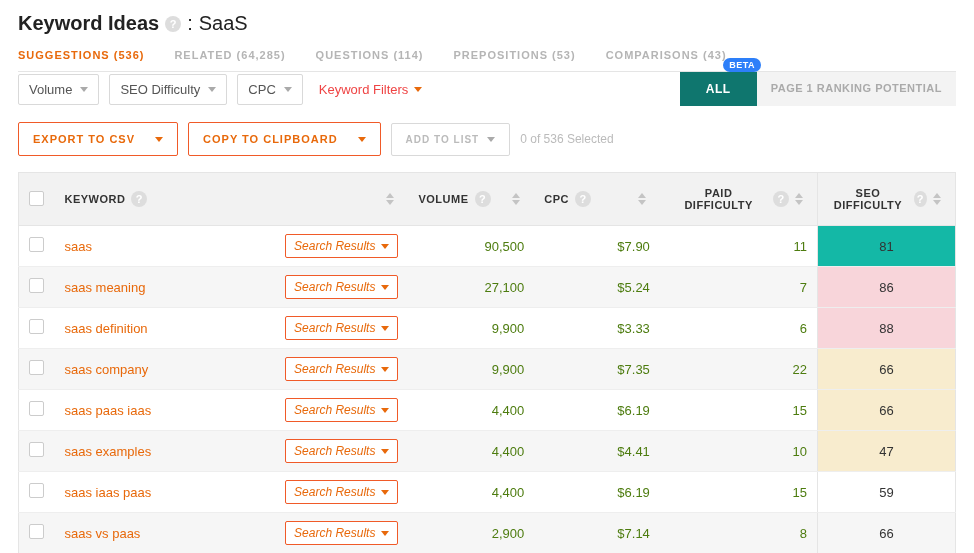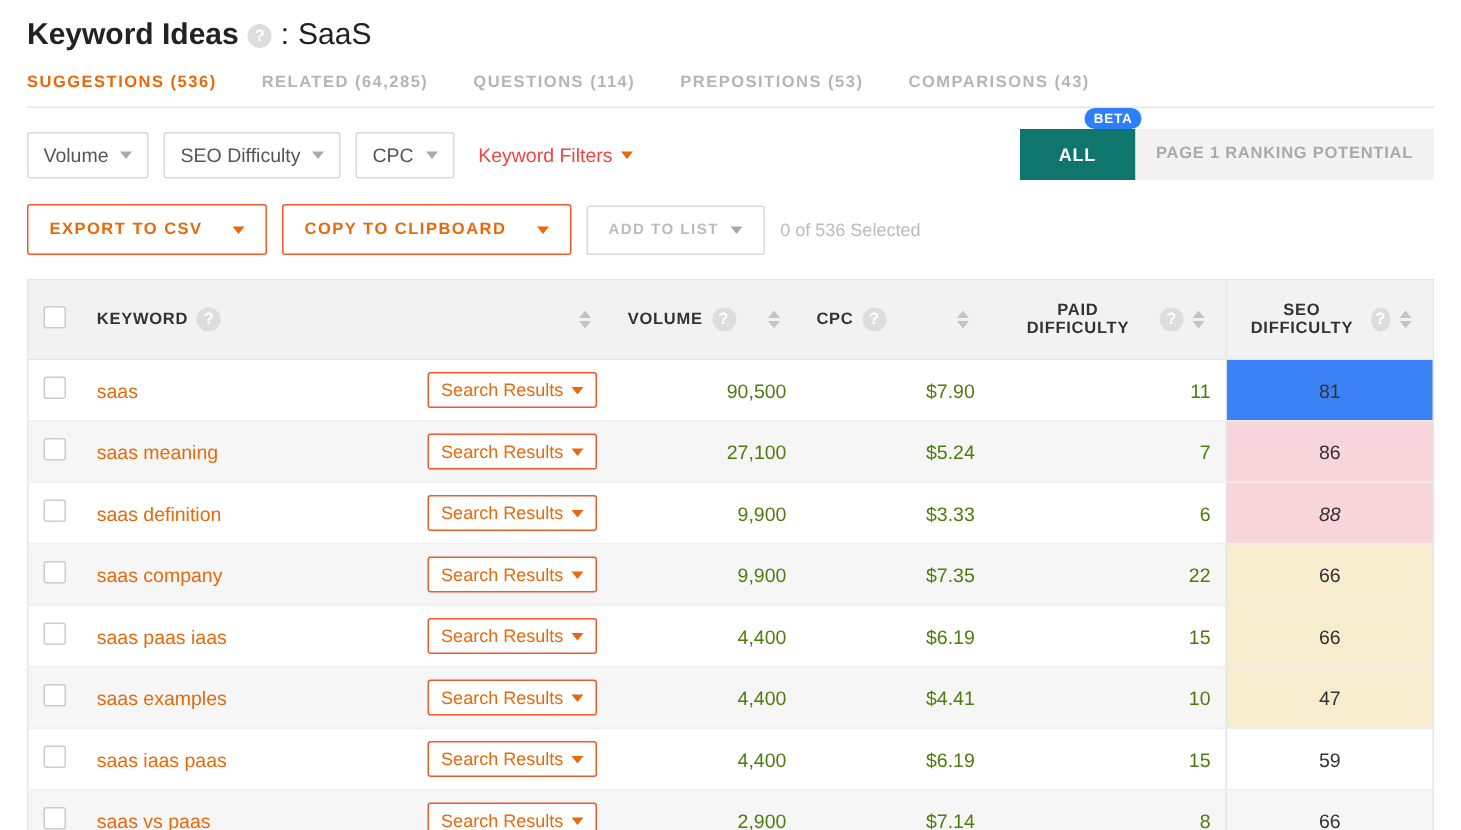--- a/index.html
+++ b/index.html
@@ -1,21 +1,21 @@
 <!DOCTYPE html>
 <html><head>
 <meta charset="utf-8">
 <style>
   * { box-sizing: border-box; margin: 0; padding: 0; }
   body { font-family: Arial, Helvetica, sans-serif; font-size: 13px; color: #333; background: #fff; padding: 12px 18px; width: 974px; }
   .title-row { display: flex; align-items: center; gap: 6px; margin-bottom: 14px; }
   .title-row h1 { font-size: 20px; font-weight: 700; color: #222; }
   .help-icon { display:inline-flex; align-items:center; justify-content:center; width:16px; height:16px; border-radius:50%; background:#ddd; color:#fff; font-size:11px; font-weight:700; }
   .title-sub { font-size: 20px; color:#222; }
-  .tabs { display:flex; gap: 30px; border-bottom: 1px solid #e5e5e5; padding-bottom: 10px; margin-bottom: 14px; font-size:11px; letter-spacing: 1px; font-weight:700; }
+  .tabs { display:flex; gap: 30px; border-bottom: 1px solid #e5e5e5; padding-bottom: 10px; font-size:11px; letter-spacing: 1px; font-weight:700; }
   .tab { color:#b5b5b5; cursor:pointer; }
   .tab.active { color:#e8690b; }
   .filters-row { display:flex; align-items:center; gap:10px; margin-bottom:16px; position:relative; }
   .dropdown { border:1px solid #d9d9d9; border-radius:2px; padding:7px 10px; display:flex; align-items:center; gap:8px; font-size:13px; color:#555; background:#fff; cursor:pointer; }
   .chev { width:0; height:0; border-left:4px solid transparent; border-right:4px solid transparent; border-top:5px solid #aaa; }
   .chev-orange { border-top-color:#e8690b; }
   .kw-filters { color:#ef4444; font-size:13px; display:flex; align-items:center; gap:6px; cursor:pointer; padding-left:6px; }
   .right-controls { margin-left:auto; display:flex; align-items:stretch; position:relative; }
   .beta-badge { position:absolute; top:-14px; right:195px; background:#2d7ff9; color:#fff; font-size:9px; font-weight:700; padding:2px 6px; border-radius:8px; letter-spacing:0.5px; }
   .seg-all { background:#0f766e; color:#fff; font-weight:700; font-size:12px; padding:10px 26px; letter-spacing:0.5px; }
@@ -29,21 +29,21 @@
   thead th .th-inner { display:flex; align-items:center; gap:6px; }
   .sort-arrows { display:inline-flex; flex-direction:column; gap:2px; margin-left:auto; padding-right:4px; }
   .sa-up { width:0;height:0;border-left:4px solid transparent;border-right:4px solid transparent;border-bottom:5px solid #c4c4c4; }
   .sa-dn { width:0;height:0;border-left:4px solid transparent;border-right:4px solid transparent;border-top:5px solid #c4c4c4; }
   tbody tr { height:40px; }
   tbody tr.even { background:#fff; }
   tbody tr.odd { background:#f6f6f6; }
   tbody td { padding:8px 10px; font-size:13px; color:#555; border-bottom:1px solid #eee; }
   .checkbox { width:15px; height:15px; border:1px solid #ccc; border-radius:2px; background:#fff; display:inline-block; }
   .kw-link { color:#e8690b; cursor:pointer; }
-  .sr-btn { border:1px solid #f05a28; color:#e8690b; background:#fff; font-size:12px; padding:4px 8px; border-radius:2px; display:inline-flex; align-items:center; gap:6px; cursor:pointer; }
+  .sr-btn { border:1px solid #f05a28; color:#e8690b; background:#fff; font-size:12px; padding:4px 8px; border-radius:2px; display:inline-flex; align-items:center; gap:6px; cursor:pointer;font-style:italic; }
   .col-check { width:36px; text-align:center; }
   .col-kw { width:356px; }
   .col-vol { width:126px; text-align:center; }
   .col-cpc { width:126px; text-align:center; }
   .col-pd { width:158px; text-align:center; }
   .col-sd { width:138px; text-align:center; border-left:1px solid #e5e5e5; }
   thead th.col-vol, thead th.col-cpc, thead th.col-pd, thead th.col-sd { }
   thead th.col-vol .th-inner, thead th.col-cpc .th-inner, thead th.col-pd .th-inner, thead th.col-sd .th-inner { justify-content:center; }
   td.col-vol, td.col-cpc, td.col-pd { text-align:right; color:#4d7c0f; }
   td.col-sd { text-align:center; color:#333; font-weight:400; }
@@ -172,21 +172,21 @@
             <span class="kw-link">saas</span>
             <span class="sr-btn">
               <span>Search Results</span>
               <span class="chev chev-orange"></span>
             </span>
           </div>
         </td>
         <td class="col-vol">90,500</td>
         <td class="col-cpc">$7.90</td>
         <td class="col-pd">11</td>
-        <td class="col-sd" style="background: #3b82f6;">81</td>
+        <td class="col-sd" style="background: #14b8a6;">81</td>
       </tr>
       <tr class="odd">
         <td class="col-check"><span class="checkbox"></span></td>
         <td class="col-kw">
           <div class="kw-cell">
             <span class="kw-link">saas meaning</span>
             <span class="sr-btn">
               <span>Search Results</span>
               <span class="chev chev-orange"></span>
             </span>
@@ -204,21 +204,21 @@
             <span class="kw-link">saas definition</span>
             <span class="sr-btn">
               <span>Search Results</span>
               <span class="chev chev-orange"></span>
             </span>
           </div>
         </td>
         <td class="col-vol">9,900</td>
         <td class="col-cpc">$3.33</td>
         <td class="col-pd">6</td>
-        <td class="col-sd" style="background: rgb(248, 213, 218); font-style: italic;">88</td>
+        <td class="col-sd" style="background: rgb(248, 213, 218);">88</td>
       </tr>
       <tr class="odd">
         <td class="col-check"><span class="checkbox"></span></td>
         <td class="col-kw">
           <div class="kw-cell">
             <span class="kw-link">saas company</span>
             <span class="sr-btn">
               <span>Search Results</span>
               <span class="chev chev-orange"></span>
             </span>

